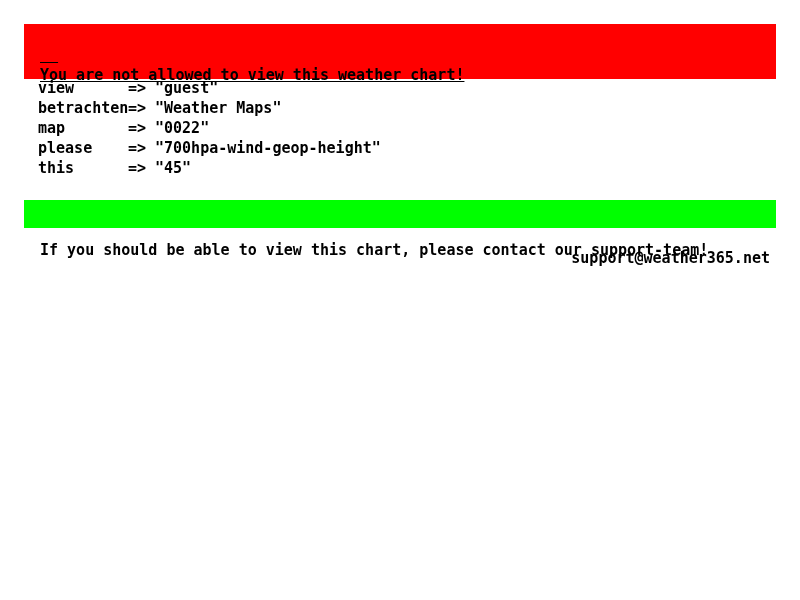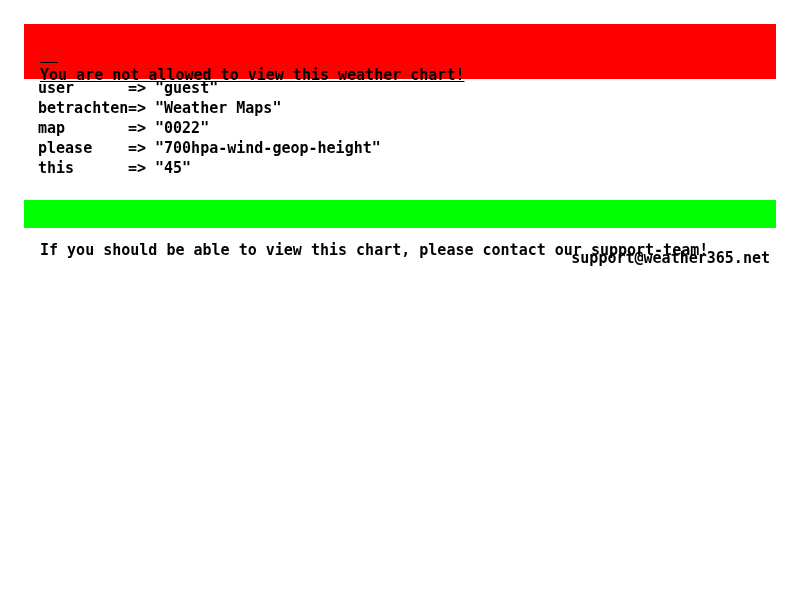--- a/index.html
+++ b/index.html
@@ -78,21 +78,21 @@
 </style>
 </head>
 <body>
 
 <div class="banner banner-red">
   <div>You are not allowed to view this weather chart!</div>
 </div>
 
 <div class="details">
   <div class="detail-row">
-    <span class="detail-key">user</span>
+    <span class="detail-key">view</span>
       <span class="detail-arrow">=&gt;</span>
       <span class="detail-value">"guest"</span>
   </div>
   <div class="detail-row">
     <span class="detail-key">betrachten</span>
       <span class="detail-arrow">=&gt;</span>
       <span class="detail-value">"Weather Maps"</span>
   </div>
   <div class="detail-row">
     <span class="detail-key">map</span>

